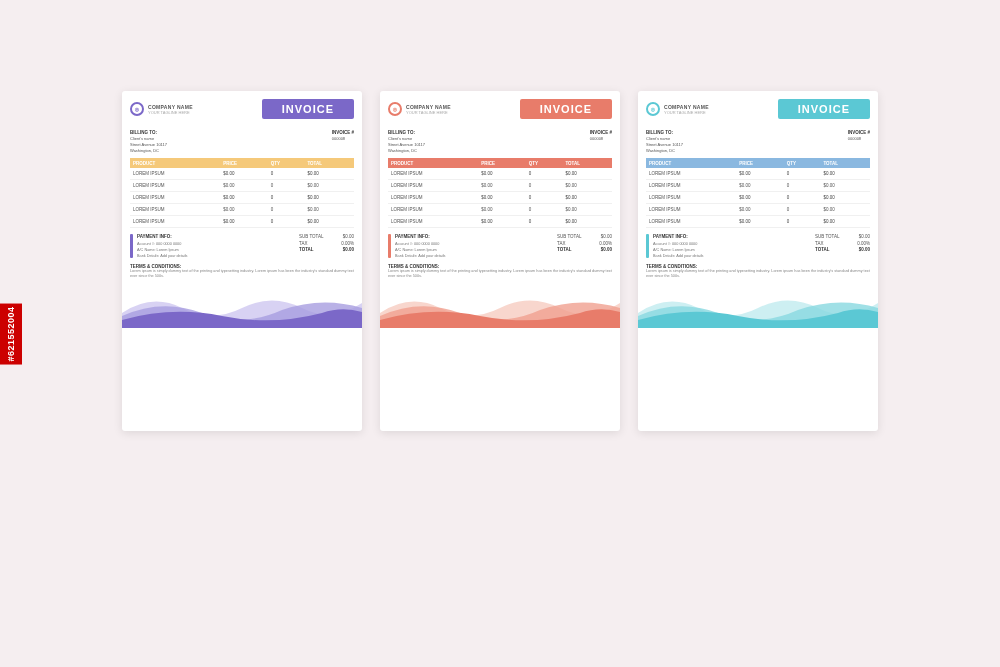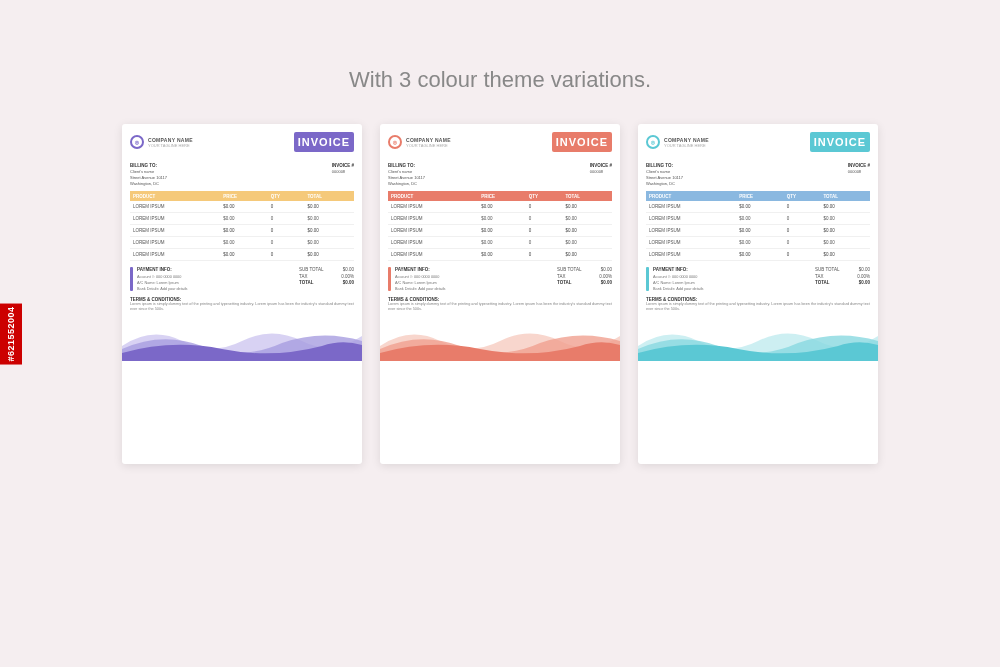--- a/index.html
+++ b/index.html
@@ -81,21 +81,21 @@
       font-weight: bold;
       color: #555;
       text-transform: uppercase;
       letter-spacing: 0.3px;
     }
     .inv-company-sub {
       font-size: 4px;
       color: #aaa;
     }
     .inv-title-badge {
-      padding: 4px 4px;
+      padding: 4px 20px;
       display: flex;
       align-items: center;
       justify-content: center;
       font-size: 11px;
       font-weight: bold;
       letter-spacing: 1px;
       color: #fff;
       border-radius: 2px;
     }
 
@@ -233,21 +233,20 @@
       border-radius: 1px;
       flex-shrink: 0;
     }
   </style>
 </head>
 <body>
 
 <div class="header-text">
   <h1>
     <br>
-    <span>With 3 colour theme variations.</span>
   </h1>
 </div>
 
 <div class="invoices-container" id="invoices-container">
 
 <div class="invoice-card">
 
     <div class="inv-header">
       <div class="inv-logo-area">
         <div class="inv-logo-circle" style="border-color:#7b68c8; color:#7b68c8">◎</div>

